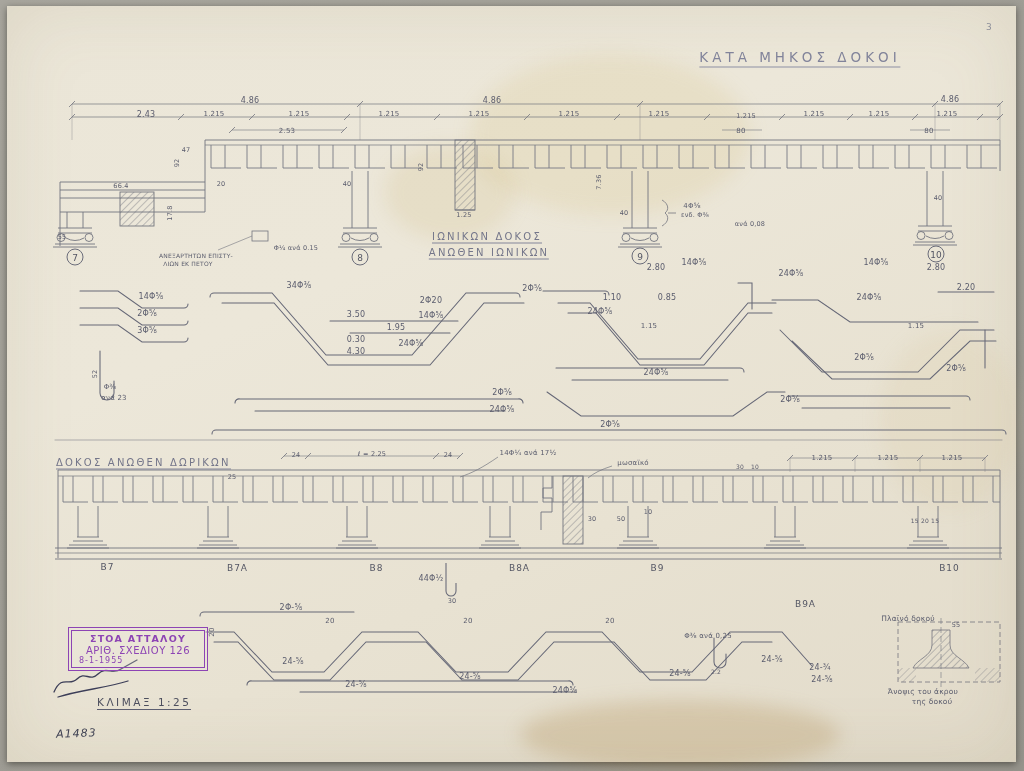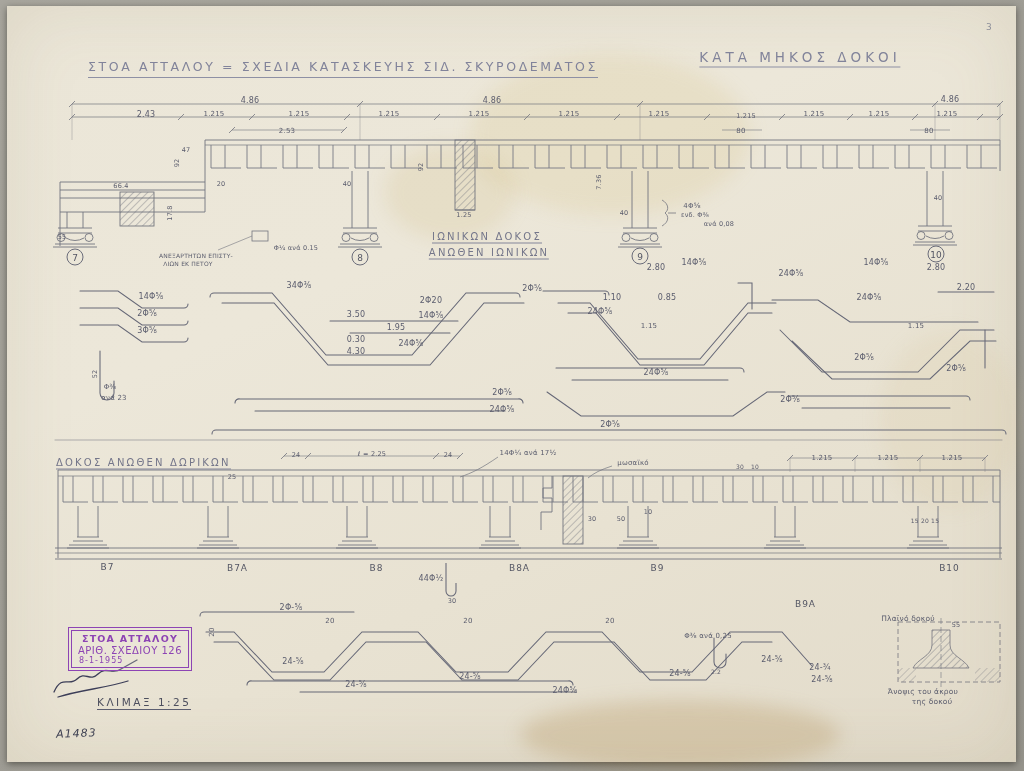--- a/index.html
+++ b/index.html
@@ -45,21 +45,21 @@
     font-size:13.5px; letter-spacing:4px; color:#81839a;
     border-bottom:1px solid #8e90a4; padding-bottom:2px; white-space:nowrap;
   }
   .sec-label {
     position:absolute; transform:translate(-50%,-50%);
     font-size:10px; letter-spacing:2.2px; color:#74768a;
     border-bottom:1px solid #84869a; padding-bottom:1px; white-space:nowrap;
   }
   .sec-label.left-anchor { transform:translate(0,-50%); }
   .stamp {
-    position:absolute; left:68px; top:627px; width:124px;
+    position:absolute; left:68px; top:627px; width:140px;
     border:1.5px solid #8d44b4; padding:2px; background:rgba(240,235,225,.25);
   }
   .stamp-in { border:1px solid #8d44b4; padding:2px 3px; text-align:center; color:#8d44b4; }
   .st1 { font-size:9.5px; font-weight:bold; letter-spacing:1.2px; }
   .st2 { font-size:10px; letter-spacing:.5px; margin-top:1px; }
   .st3 { font-size:8px; letter-spacing:1px; text-align:left; padding-left:4px; }
   .scale {
     position:absolute; left:97px; top:696px;
     font-size:10.5px; letter-spacing:2.5px; color:#4d4f5e;
     border-bottom:1px solid #5c5e70; padding-bottom:1px; white-space:nowrap;
@@ -215,21 +215,20 @@
     <line x1="941" y1="618" x2="941" y2="688" stroke-dasharray="6 3" stroke-width="0.6"></line>
     <path d="M932 630 h18 v15 c0 11 15 14 19 23 h-56 c4 -9 19 -12 19 -23 z" fill="url(#hatch)"></path>
     <rect x="975" y="668" width="25" height="14" fill="url(#hatch)" stroke="none" opacity="0.8"></rect>
     <rect x="898" y="668" width="18" height="14" fill="url(#hatch)" stroke="none" opacity="0.8"></rect>
   </g>
 
   <path d="M54 692 c8 -18 15 -5 23 -13 c8 -8 13 3 21 -5 c8 -8 15 1 23 -5 l16 -9 M58 697 c22 -7 48 -9 70 -16" stroke="#3c3e58" stroke-width="1.3" fill="none" stroke-linecap="round"></path>
 </svg>
 
 <div id="overlay">
-  <div class="title-main">ΣΤΟΑ ΑΤΤΑΛΟΥ = ΣΧΕΔΙΑ ΚΑΤΑΣΚΕΥΗΣ ΣΙΔ. ΣΚΥΡΟΔΕΜΑΤΟΣ</div>
   <div class="title-right" style="left:800px; top:58px;">ΚΑΤΑ ΜΗΚΟΣ ΔΟΚΟΙ</div>
   <div class="sec-label" style="left:487px; top:237px;">ΙΩΝΙΚΩΝ ΔΟΚΟΣ</div>
   <div class="sec-label" style="left:489px; top:253px;">ΑΝΩΘΕΝ ΙΩΝΙΚΩΝ</div>
   <div class="sec-label left-anchor" style="left:56px; top:463px;">ΔΟΚΟΣ ΑΝΩΘΕΝ ΔΩΡΙΚΩΝ</div>
 
   <div class="stamp">
     <div class="stamp-in">
       <div class="st1">ΣΤΟΑ ΑΤΤΑΛΟΥ</div>
       <div class="st2">ΑΡΙΘ. ΣΧΕΔΙΟΥ 126</div>
       <div class="st3">8-1-1955</div>
@@ -266,21 +265,21 @@
     <span class="ann" style="left: 421px; top: 167px; transform: translate(-50%, -50%) rotate(-90deg); font-size: 6.5px;">92</span>
     <span class="ann" style="left: 464px; top: 215px; transform: translate(-50%, -50%); font-size: 6.5px;">1.25</span>
     <span class="ann" style="left: 599px; top: 182px; transform: translate(-50%, -50%) rotate(-90deg); font-size: 6.5px;">7.36</span>
     <span class="ann" style="left: 624px; top: 213px; transform: translate(-50%, -50%); font-size: 6.5px;">40</span>
     <span class="ann" style="left: 938px; top: 198px; transform: translate(-50%, -50%); font-size: 6.5px;">40</span>
     <span class="ann" style="left: 296px; top: 248px; transform: translate(-50%, -50%); font-size: 6.5px;">Φ¼ ανά 0.15</span>
     <span class="ann" style="left: 196px; top: 255px; transform: translate(-50%, -50%); font-size: 6px;">ΑΝΕΞΑΡΤΗΤΩΝ ΕΠΙΣΤΥ-</span>
     <span class="ann" style="left: 188px; top: 263px; transform: translate(-50%, -50%); font-size: 6px;">ΛΙΩΝ ΕΚ ΠΕΤΟΥ</span>
     <span class="ann" style="left: 692px; top: 206px; transform: translate(-50%, -50%); font-size: 7px;">4Φ⅝</span>
     <span class="ann" style="left: 695px; top: 215px; transform: translate(-50%, -50%); font-size: 6.5px;">ενδ. Φ⅜</span>
-    <span class="ann" style="left: 695px; top: 224px; transform: translate(-50%, -50%); font-size: 6.5px; padding-left: 48px;">ανά 0,08</span>
+    <span class="ann" style="left: 726px; top: 224px; transform: translate(-50%, -50%); font-size: 6.5px; padding-left: 48px;">ανά 0,08</span>
     <span class="ann" style="left: 656px; top: 267px; transform: translate(-50%, -50%);">2.80</span>
     <span class="ann" style="left: 694px; top: 262px; transform: translate(-50%, -50%);">14Φ⅝</span>
     <span class="ann" style="left: 791px; top: 273px; transform: translate(-50%, -50%);">24Φ⅝</span>
     <span class="ann" style="left: 876px; top: 262px; transform: translate(-50%, -50%);">14Φ⅝</span>
     <span class="ann" style="left: 936px; top: 267px; transform: translate(-50%, -50%);">2.80</span>
     <span class="ann" style="left: 966px; top: 287px; transform: translate(-50%, -50%);">2.20</span>
     <span class="ann" style="left: 299px; top: 285px; transform: translate(-50%, -50%);">34Φ⅜</span>
     <span class="ann" style="left: 151px; top: 296px; transform: translate(-50%, -50%);">14Φ⅝</span>
     <span class="ann" style="left: 147px; top: 313px; transform: translate(-50%, -50%);">2Φ⅝</span>
     <span class="ann" style="left: 147px; top: 330px; transform: translate(-50%, -50%);">3Φ⅝</span>

